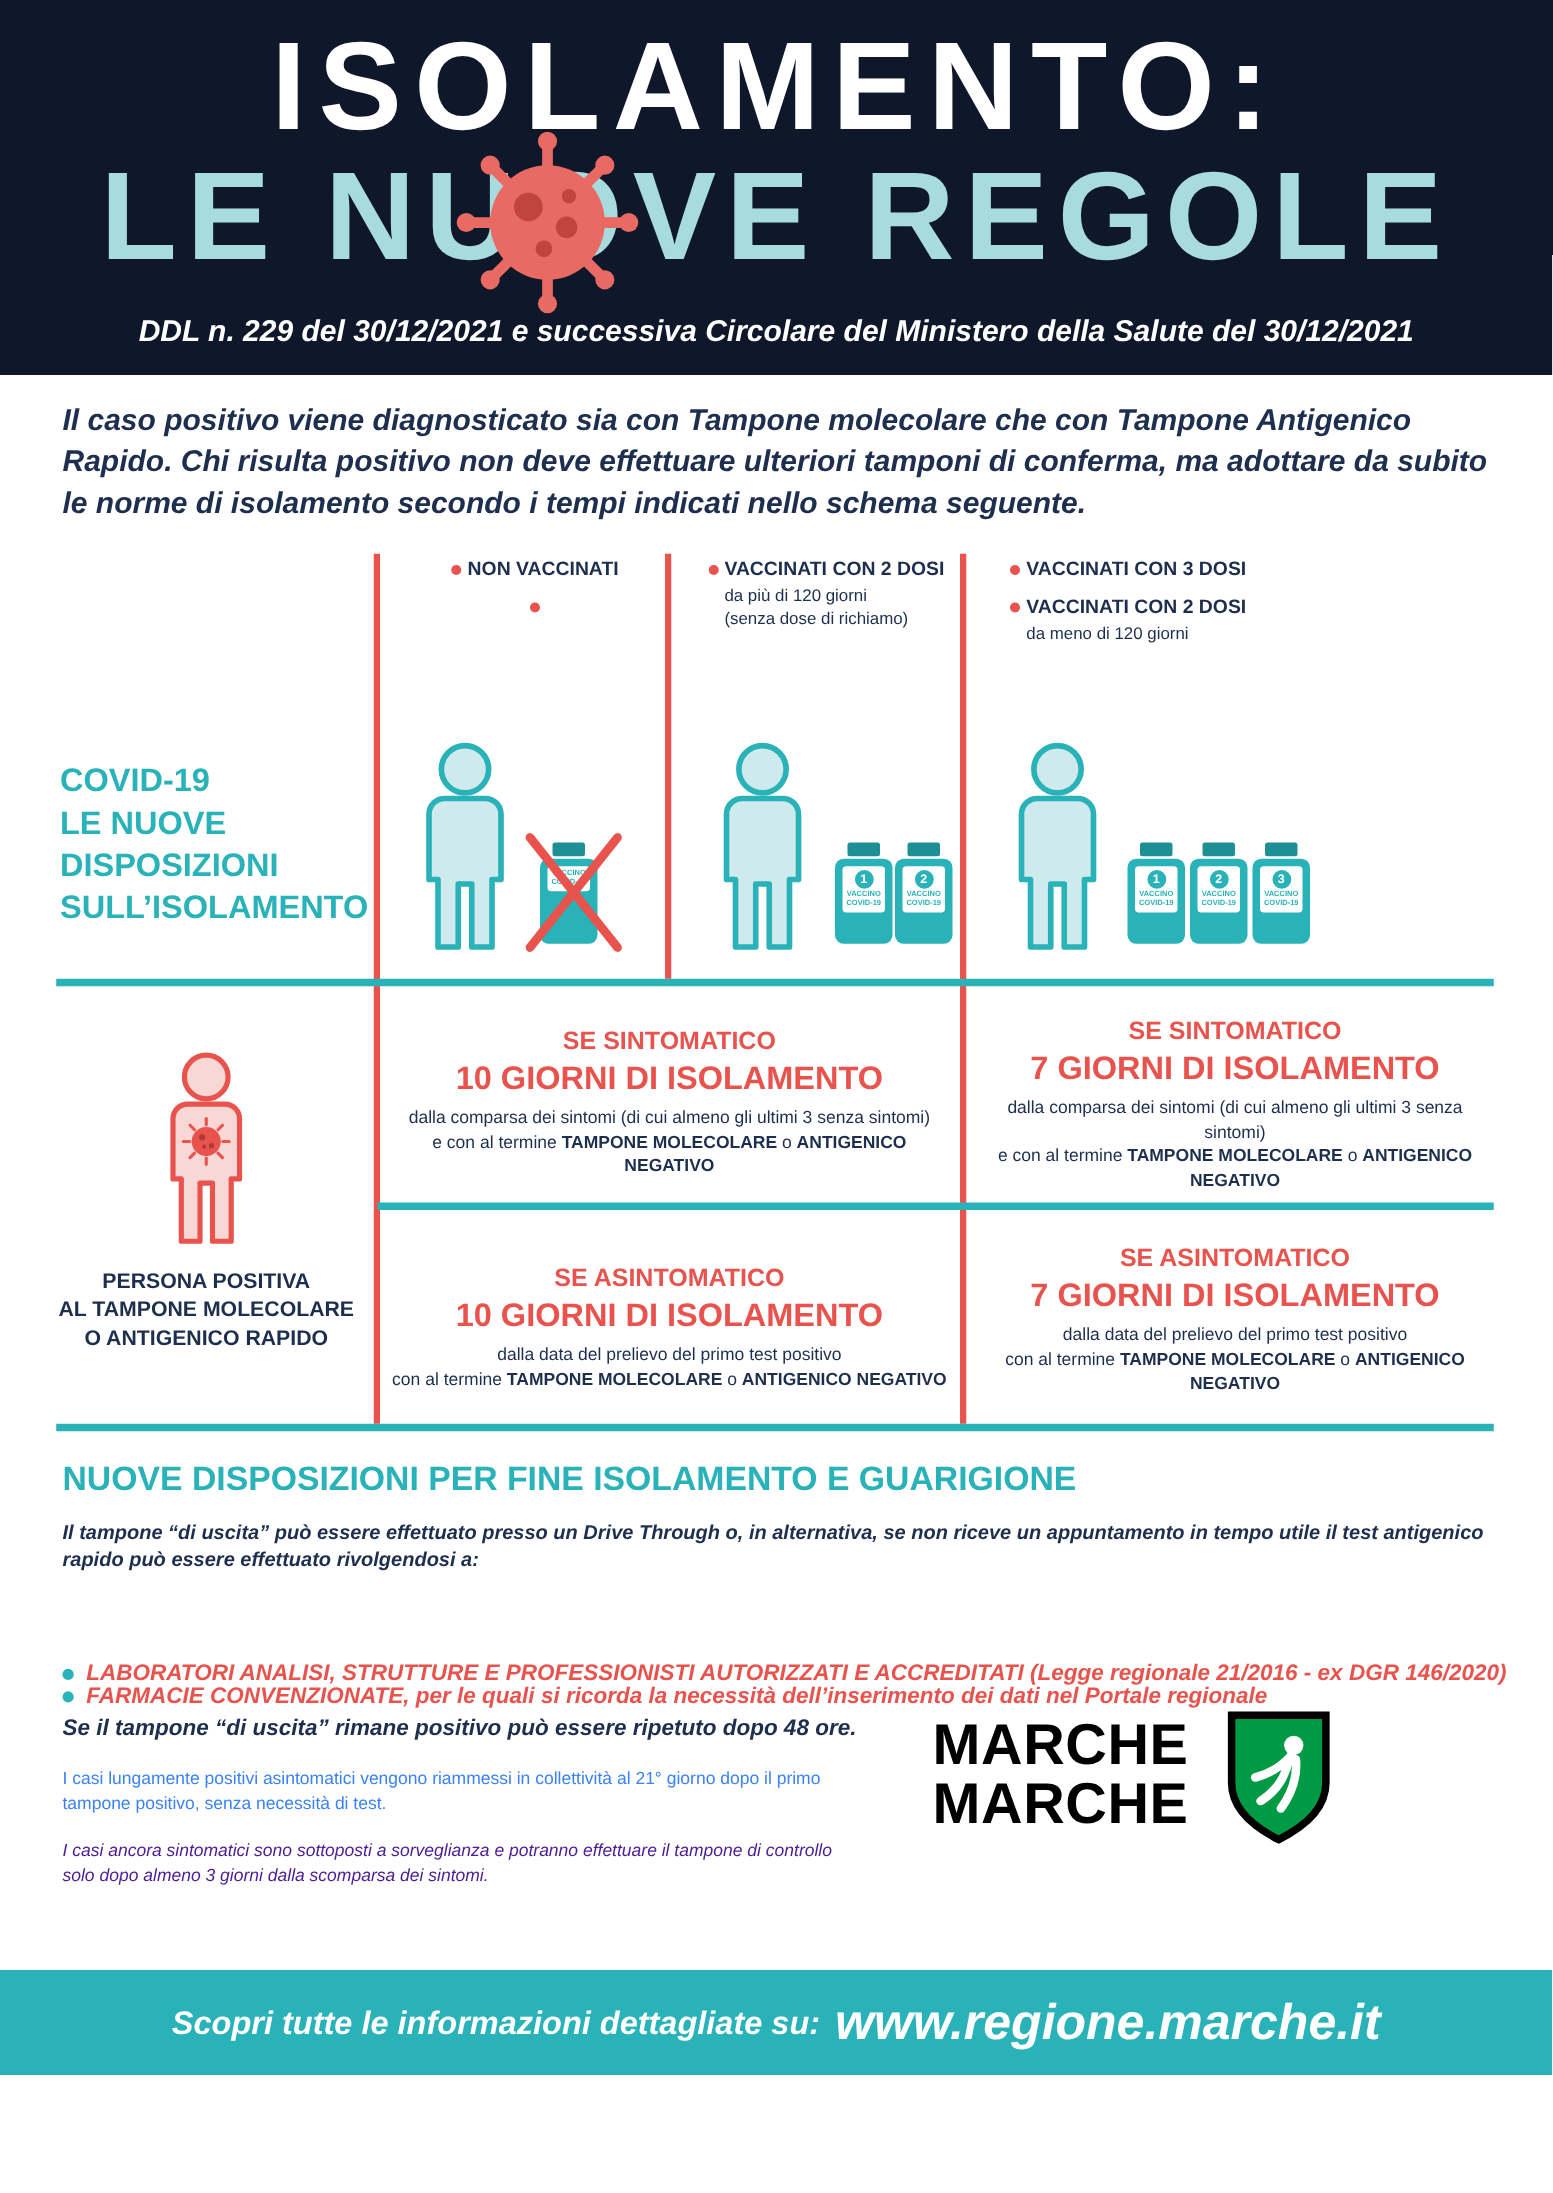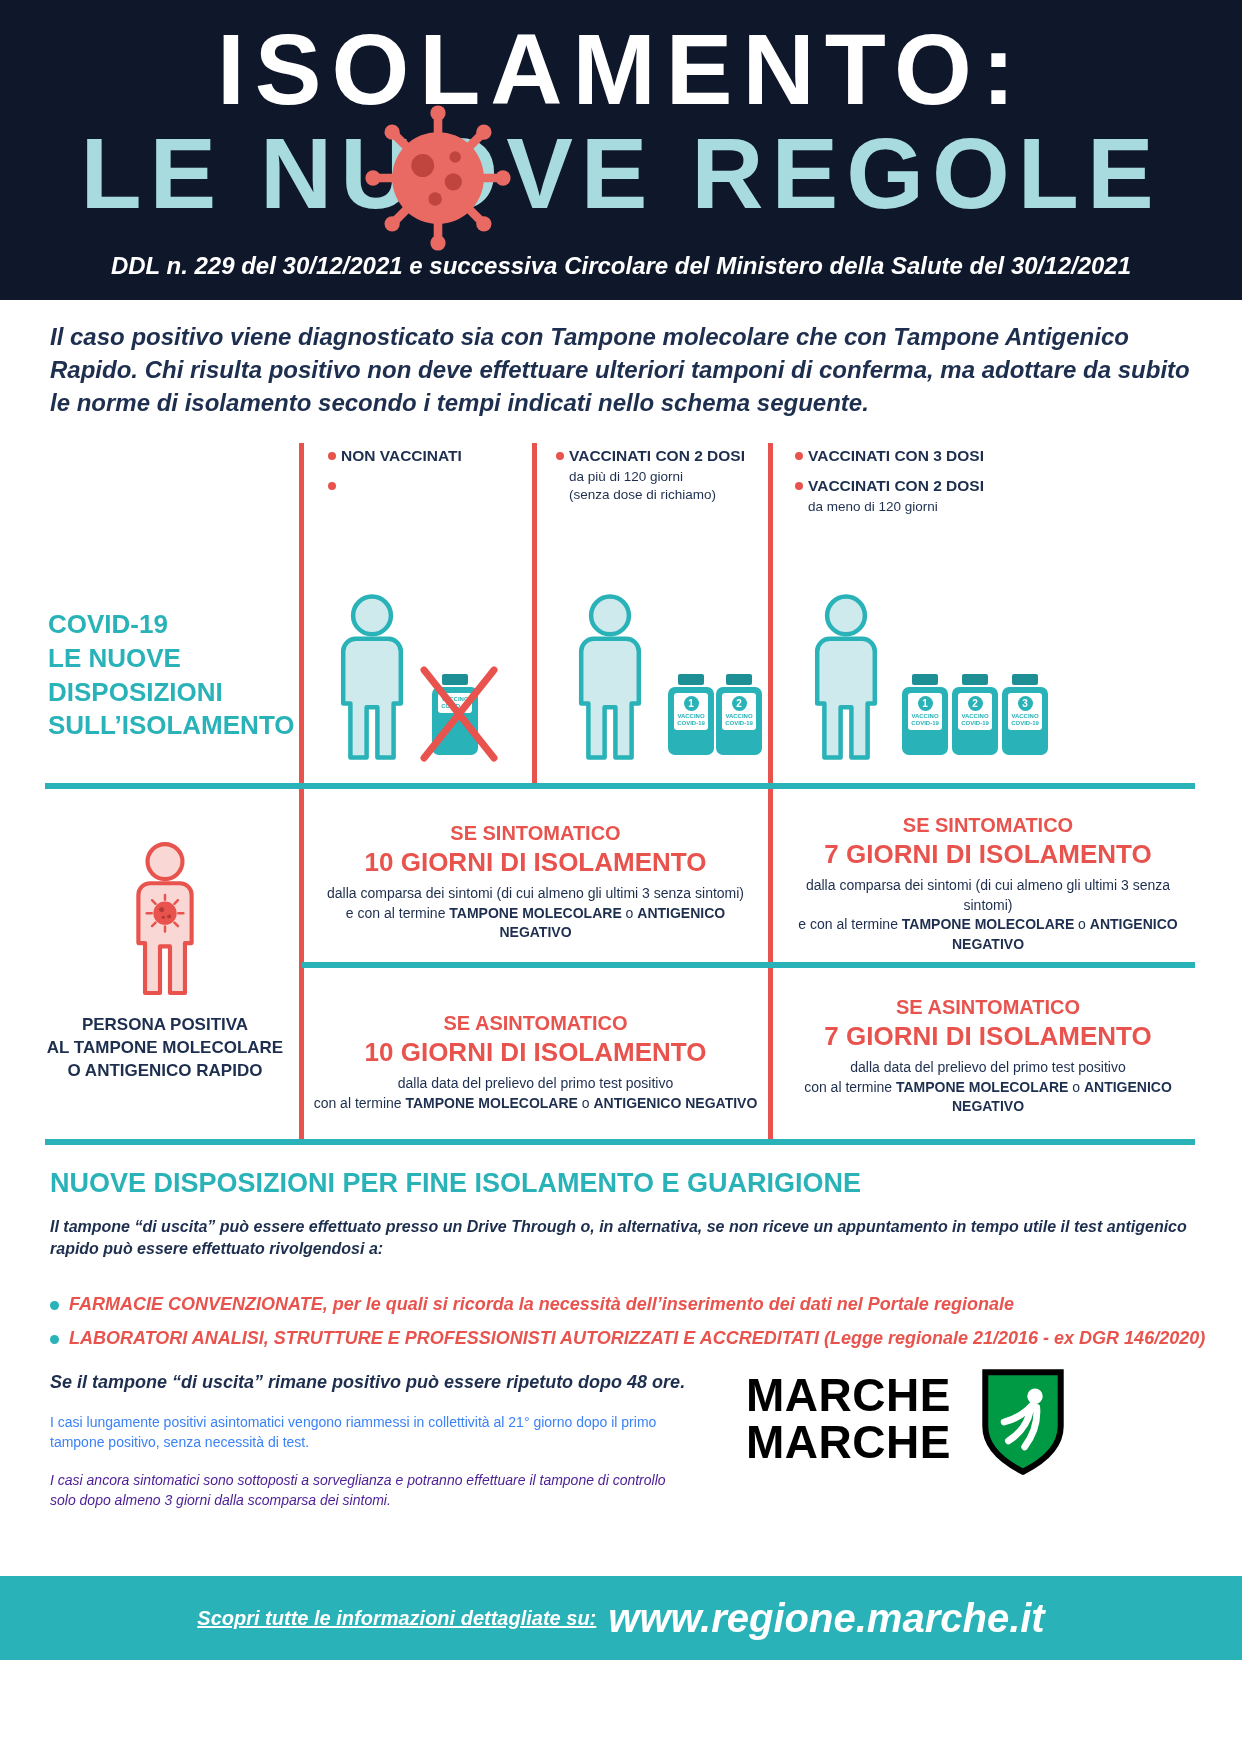--- a/index.html
+++ b/index.html
@@ -26,21 +26,21 @@
   #vline3 { left:768px; top:443px; height:696px; }
   .hline { position:absolute; height:6px; background:#29b2b7; }
   #hline1 { left:45px;  top:783px;  width:1150px; }
   #hline2 { left:302px; top:962px;  width:893px; }
   #hline3 { left:45px;  top:1139px; width:1150px; }
 
   .colhead { position:absolute; }
   #colhead1 { left:328px; top:447px; width:200px; }
   #colhead2 { left:556px; top:447px; width:210px; }
   #colhead3 { left:795px; top:447px; width:215px; }
-  .ch-item { display:flex; gap:5px; margin-bottom:9px; }
+  .ch-item { display:flex; gap:5px; margin-bottom:9px;justify-content:center; }
   .dot { width:8px; height:8px; border-radius:50%; background:#e8534e; margin-top:5px; flex:none; }
   .ch-label { font-size:15.5px; font-weight:bold; color:#1d2e4e; white-space:nowrap; }
   .ch-sub { font-size:13.5px; font-weight:normal; color:#1d2e4e; line-height:1.3;
             white-space:pre-line; margin-top:3px; }
 
   .side-label { position:absolute; left:48px; top:608px; font-size:26px; font-weight:bold;
                 color:#29b2b7; line-height:1.3; white-space:pre-line; }
 
   svg.person { position:absolute; fill:#cfeaec; stroke:#29b2b7; stroke-width:5px;
                stroke-linejoin:round; }
@@ -71,39 +71,39 @@
   .cell .det  { font-size:14px; line-height:1.4; }
   .cell .det b { font-weight:bold; }
 
   
   .closing-heading { position:absolute; left:50px; top:1168px; font-size:27px; font-weight:bold;
                      color:#29b2b7; }
   .closing-para1 { position:absolute; left:50px; top:1216px; width:1150px; font-size:16px;
                    font-weight:bold; font-style:italic; color:#1d2e4e; line-height:1.4; }
   .bullet-row { position:absolute; left:50px; display:flex; gap:10px; font-size:18px;
                 font-weight:bold; font-style:italic; color:#e8534e; width:1160px; }
-  #bullet1 { top:1294px; }
+  #bullet1 { top:1346px; }
   #bullet2 { top:1328px; }
   .bullet-dot { width:9px; height:9px; border-radius:50%; background:#29b2b7; margin-top:7px; flex:none; }
   .closing-para2 { position:absolute; left:50px; top:1372px; width:660px; font-size:18px;
                    font-weight:bold; font-style:italic; color:#1d2e4e; }
   .closing-para3 { position:absolute; left:50px; top:1412px; width:630px; font-size:14px;
                    color:#3b82f6; line-height:1.45; }
   .closing-para4 { position:absolute; left:50px; top:1470px; width:630px; font-size:14px;
                    font-style:italic; color:#4c1d95; line-height:1.45; }
 
   .logo-text { position:absolute; left:746px; top:1372px; font-size:46px; font-weight:bold;
                color:#000000; line-height:1.02; letter-spacing:0.5px; }
   .emblem { position:absolute; left:980px; top:1368px; }
 
   
   .footer { position:absolute; left:0; top:1576px; width:1242px; height:84px; background:#29b2b7;
             display:flex; align-items:baseline; justify-content:center; gap:12px; color:#ffffff;
             font-style:italic; padding-top:0; }
-  .footer .pre { font-size:20px; font-weight:bold; align-self:center;text-decoration:underline; }
+  .footer .pre { font-size:26px; font-weight:bold; align-self:center; }
   .footer .url { font-size:40px; font-weight:bold; align-self:center; }
 </style>
 </head>
 <body>
 
 <svg width="0" height="0" style="position:absolute">
   <defs>
     <g id="person-shape">
       <circle cx="60" cy="26" r="21"></circle>
       <path d="M42 52 L78 52 A14 14 0 0 1 92 66 L92 124 L84 124 L84 184 L66 184 L66 128 L54 128 L54 184 L36 184 L36 124 L28 124 L28 66 A14 14 0 0 1 42 52 Z"></path>

